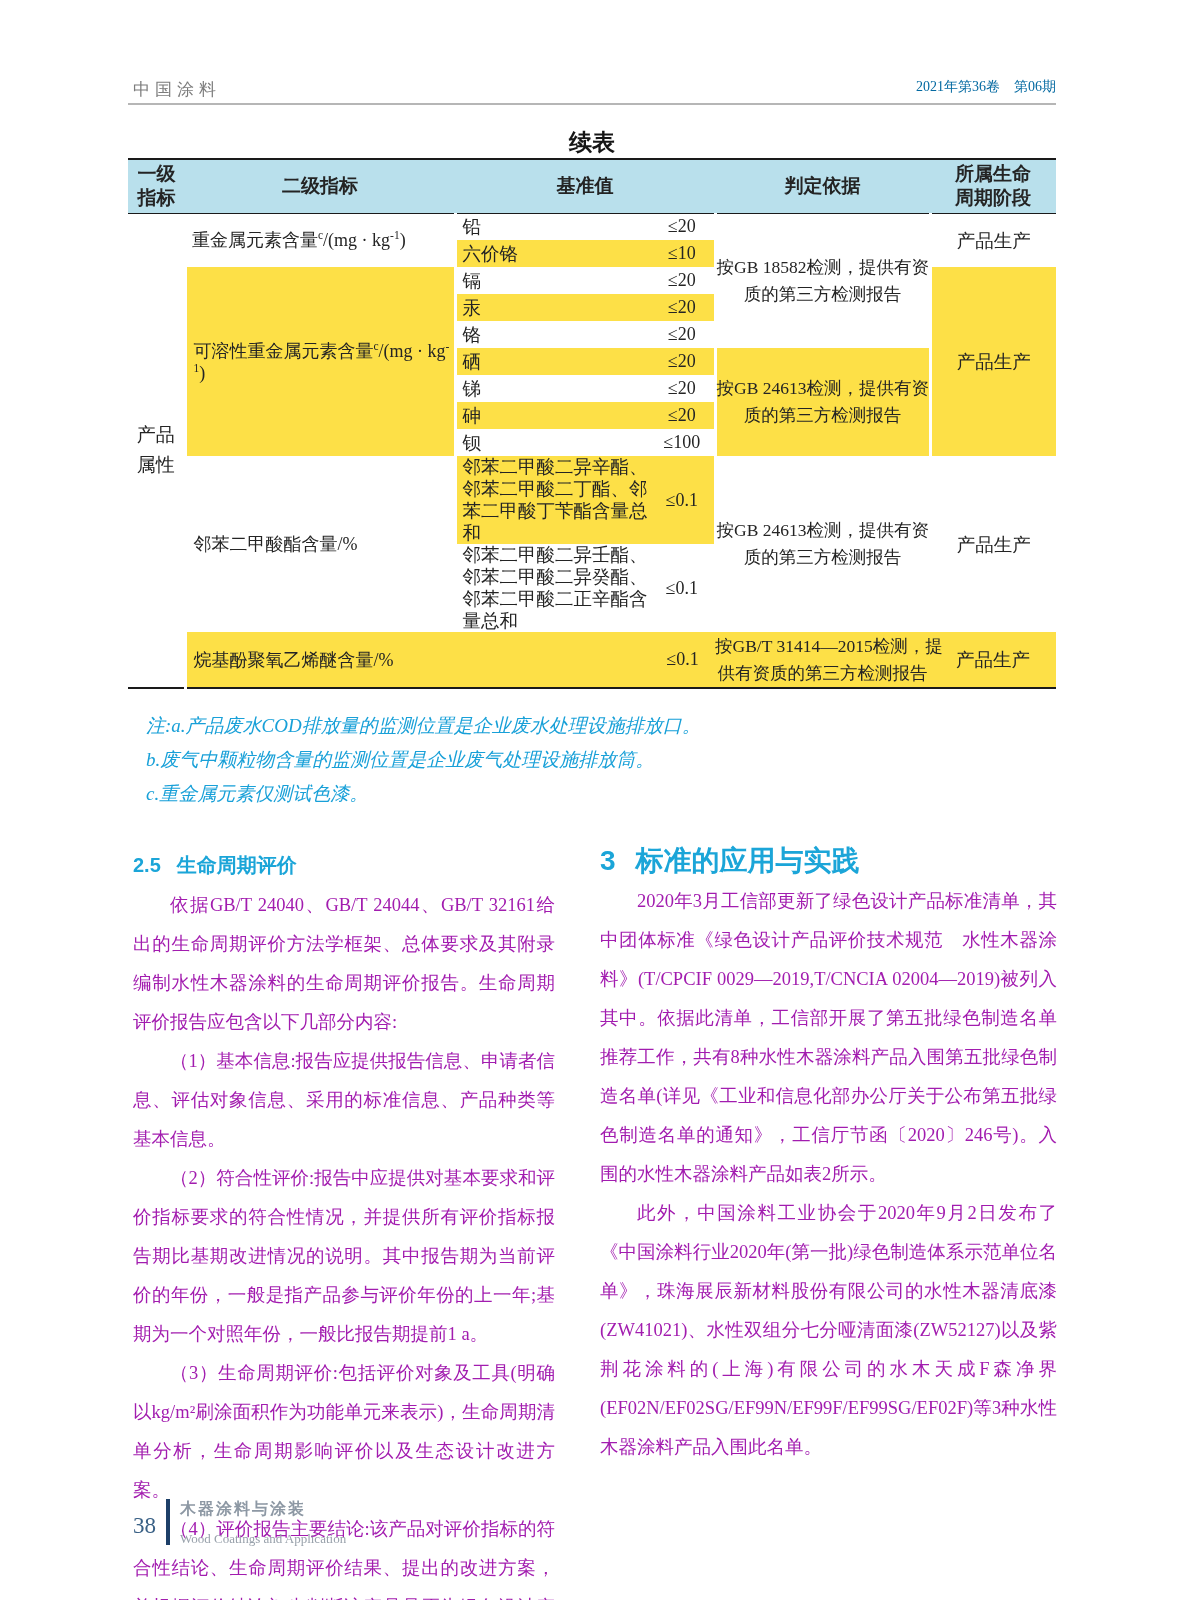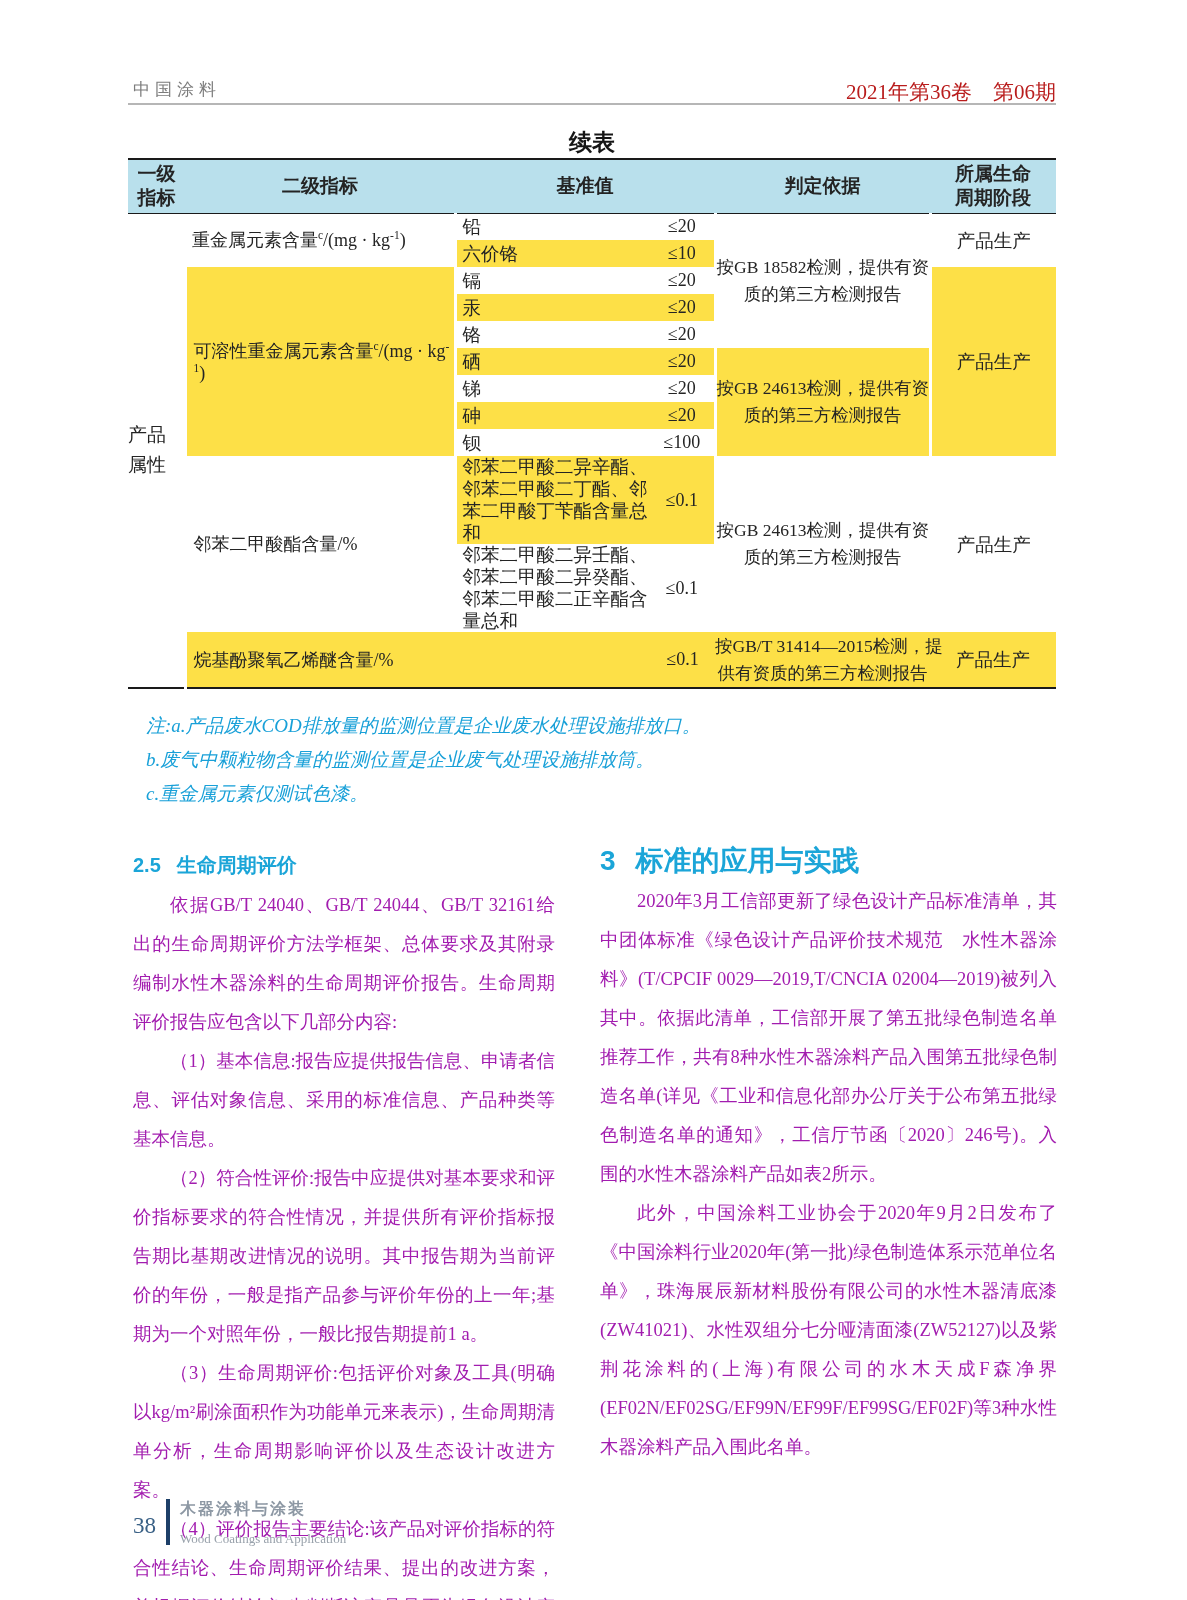--- a/index.html
+++ b/index.html
@@ -5,42 +5,42 @@
   * { box-sizing: border-box; }
   html,body { margin:0; padding:0; }
   body {
     width:1187px; height:1600px; background:#ffffff; position:relative;
     font-family:"Liberation Serif","DejaVu Serif",serif; color:#1c1c1c;
   }
   .abs { position:absolute; }
 
   
   .ph-left  { left:133px; top:78px; font-size:17px; color:#7c7c7c; letter-spacing:5px; }
-  .ph-right { right:131px; top:78px; font-size:21px; color:#b91c1c; }
+  .ph-right { right:131px; top:78px; font-size:14px; color:#0369a1; }
   .ph-rule  { left:128px; top:103px; width:928px; height:2px; background:#b6b6b6; }
 
   
   .cont { left:128px; top:127px; width:928px; text-align:center;
           font-family:"Liberation Sans","DejaVu Sans",sans-serif;
           font-weight:700; font-size:23px; color:#151515; }
 
   
   .tablewrap { left:128px; top:158px; }
   table { border-collapse:collapse; table-layout:fixed; width:928px;
           border-top:2px solid #1a1a1a; border-bottom:2px solid #1a1a1a; color:#242424; }
   th { background:#b9e0ec; font-family:"Liberation Sans","DejaVu Sans",sans-serif;
        font-weight:600; font-size:19px; line-height:24px; text-align:center;
        vertical-align:middle; padding:0; height:54px; border-bottom:1px solid #1a1a1a; }
   td { vertical-align:middle; font-size:18.5px; padding:0; }
   .wr { display:inline-block; }
   .w40 { width:42px; }
   .w80 { width:80px; }
   .b   { background:#fde047; }
   .sep { border-left:3px solid #ffffff; }
-  .cat { text-align:left; line-height:30px; font-size:19px; }
+  .cat { text-align:center; line-height:30px; font-size:19px; }
   .g   { padding-left:7px; font-size:18px; }
   .g sup, .nm sup { font-size:11.5px; line-height:0; }
   .nm  { padding-left:6px; }
   .vl  { text-align:center; font-size:18px; }
   .bs  { text-align:center; font-size:17.5px; line-height:27px; }
   .bl  { display:block; white-space:nowrap; }
   .st  { text-align:center; font-size:18.5px; }
   .ml  { line-height:22px; padding-right:2px; }
   tr.rel   { height:27px; }
   tr.rp1   { height:88px; }

